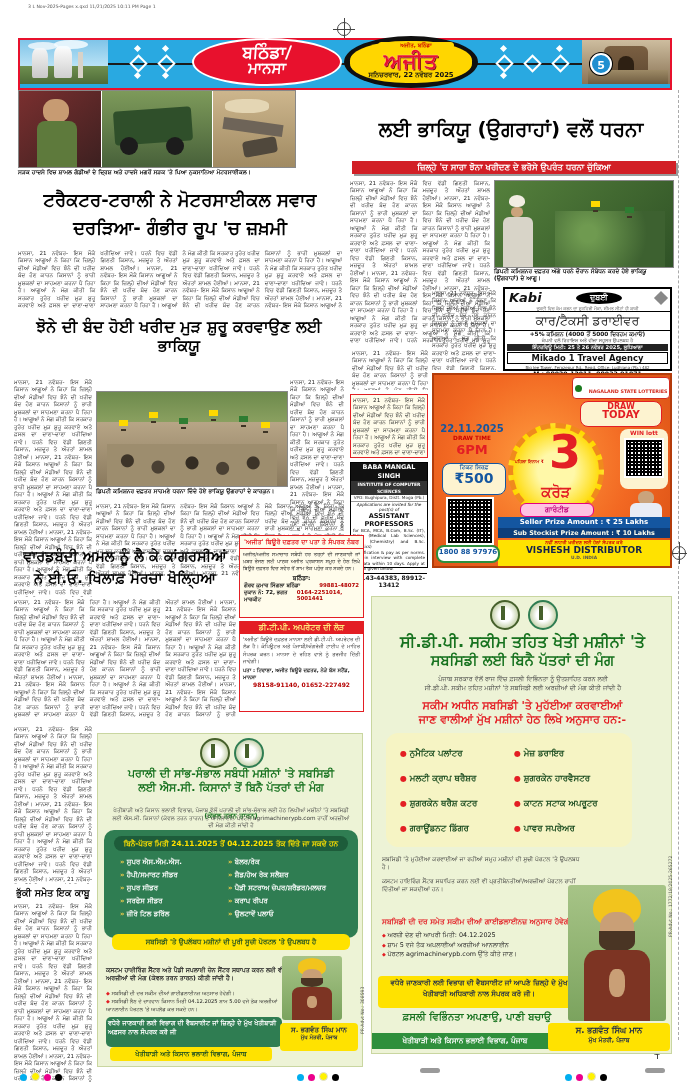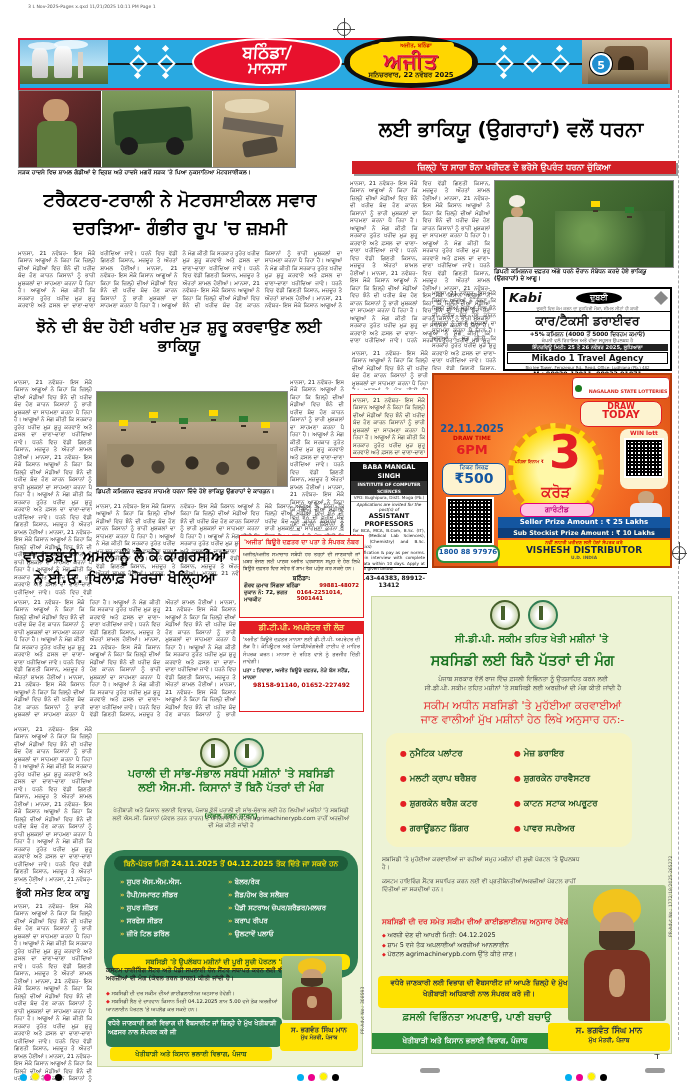--- a/index.html
+++ b/index.html
@@ -61,21 +61,21 @@
                        linear-gradient(#000 25%,transparent 25%,transparent 50%,#000 50%,#000 75%,transparent 75%);
       background-size:7px 7px}
   
   #baba{border:1.5px solid #000;background:#fff;box-sizing:border-box;text-align:center}
   
   .gads{background:#edf3d6;border:1px solid #c9d6a0;box-sizing:border-box}
   .emb{position:absolute;width:26px;height:26px;border-radius:50%;border:2px solid #46602c;
        background:radial-gradient(circle,#fff 35%,#9db36f 100%)}
   .emb:after{content:"";position:absolute;left:9px;top:4px;width:4px;height:14px;background:#46602c}
   .gtitle{font-weight:800;color:#17721f;text-align:center;line-height:1.15}
-  .redline{font-weight:400;color:#e31e24;text-align:center;line-height:1.2}
+  .redline{font-weight:700;color:#e31e24;text-align:center;line-height:1.2}
   .listbox{background:#f6f4c4;border-radius:12px;box-sizing:border-box}
   .cdp-item{font-size:8.6px;font-weight:700;color:#1c4d20;line-height:25px;white-space:nowrap}
   .cdp-item:before{content:"● ";color:#e31e24;font-size:8px}
   .par-item{font-size:6.9px;font-weight:700;color:#fff;line-height:13px;white-space:nowrap}
   .par-item:before{content:"» ";color:#ffd24c;font-weight:800}
   .bull{font-size:6.2px;line-height:1.5;color:#222}
   .bull div:before{content:"◆ ";color:#e31e24;font-size:5px}
   .ybox{background:#ffe200;border-radius:4px;font-weight:700;color:#14234d;text-align:center}
   .gbox{background:#2f7d52;border-radius:5px;color:#fff;font-weight:700;text-align:left}
   .mann{position:absolute;overflow:hidden;background:linear-gradient(#a7c487,#7ba35e);border-radius:3px}
@@ -222,21 +222,21 @@
     <div style="font-size:6px;font-weight:800;border-top:1px solid #000;margin-top:1px">98143-44383, 89912-13412</div>
   </div>
 
   <div class="abs" id="kabi" style="left:503px;top:287px;width:169px;height:84px">
     <div style="display:flex;align-items:center;justify-content:space-between;padding:1px 4px">
       <span style="font-size:13px;font-weight:800;font-style:italic">Kabi</span>
       <span class="kabi-oval">ਦੁਬਈ</span>
       <span style="width:10px;height:10px;background:#888;transform:rotate(45deg);display:inline-block"></span>
     </div>
     <div style="font-size:4.4px;text-align:center;color:#444;border-bottom:1px solid #000">ਦੁਬਈ ਵਿਚ ਕੰਮ ਕਰਨ ਦਾ ਸੁਨਹਿਰੀ ਮੌਕਾ, ਸੀਮਤ ਸੀਟਾਂ ਹੀ ਬਾਕੀ</div>
-    <div style="font-size:12.5px;font-weight:700;text-align:center;border-bottom:1px solid #000;padding:1px 16px">ਕਾਰ/ਟੈਕਸੀ ਡਰਾਈਵਰ</div>
+    <div style="font-size:12.5px;font-weight:400;text-align:center;border-bottom:1px solid #000;padding:1px 16px">ਕਾਰ/ਟੈਕਸੀ ਡਰਾਈਵਰ</div>
     <div style="font-size:5.8px;font-weight:700;text-align:center">+5% ਕਮਿਸ਼ਨ (4000 ਤੋਂ 5000 ਦਿਰਹਮ ਕਮਾਓ)</div>
     <div style="font-size:4.8px;text-align:center;color:#333">ਕੰਪਨੀ ਵਲੋਂ ਰਿਹਾਇਸ਼ ਅਤੇ ਵੀਜ਼ਾ ਸਹੂਲਤ ਉਪਲਬਧ ਹੈ</div>
     <div style="font-size:5.2px;font-weight:700;text-align:center;background:#222;color:#fff;margin:1px 2px">ਇੰਟਰਵਿਊ ਮਿਤੀ: 25 ਤੇ 26 ਨਵੰਬਰ 2025, ਲੁਧਿਆਣਾ</div>
     <div style="font-size:8.4px;font-weight:800;text-align:center;border:1px solid #000;margin:1px 2px">Mikado 1 Travel Agency</div>
     <div style="font-size:4px;text-align:center;color:#444">Big Jee Tower, Ferozepur Rd., Regd. Office: Ludhiana (Pb.) 482</div>
     <div style="font-size:6.2px;font-weight:800;text-align:center">M : 98020-12011, 98033-91871</div>
   </div>
 
   <div class="abs" id="lott" style="left:432px;top:373px;width:240px;height:195px">
     <div class="abs" style="left:138px;top:2px;width:96px;height:20px;background:#fff;border:1px solid #d22b1f;border-radius:4px;text-align:center">
@@ -311,21 +311,21 @@
   <div class="abs hl" style="left:14px;top:887px;width:78px;font-size:9.5px">ਭੁੱਕੀ ਸਮੇਤ ਇਕ ਕਾਬੂ</div>
   <div class="abs greek" style="left:14px;top:903px;width:78px;height:180px">ਮਾਨਸਾ, 21 ਨਵੰਬਰ- ਇਸ ਮੌਕੇ ਕਿਸਾਨ ਆਗੂਆਂ ਨੇ ਕਿਹਾ ਕਿ ਜ਼ਿਲ੍ਹੇ ਦੀਆਂ ਮੰਡੀਆਂ ਵਿਚ ਝੋਨੇ ਦੀ ਖਰੀਦ ਬੰਦ ਹੋਣ ਕਾਰਨ ਕਿਸਾਨਾਂ ਨੂੰ ਭਾਰੀ ਮੁਸ਼ਕਲਾਂ ਦਾ ਸਾਹਮਣਾ ਕਰਨਾ ਪੈ ਰਿਹਾ ਹੈ। ਆਗੂਆਂ ਨੇ ਮੰਗ ਕੀਤੀ ਕਿ ਸਰਕਾਰ ਤੁਰੰਤ ਖਰੀਦ ਮੁੜ ਸ਼ੁਰੂ ਕਰਵਾਏ ਅਤੇ ਫ਼ਸਲ ਦਾ ਦਾਣਾ-ਦਾਣਾ ਖਰੀਦਿਆ ਜਾਵੇ। ਧਰਨੇ ਵਿਚ ਵੱਡੀ ਗਿਣਤੀ ਕਿਸਾਨ, ਮਜ਼ਦੂਰ ਤੇ ਔਰਤਾਂ ਸ਼ਾਮਲ ਹੋਈਆਂ। ਮਾਨਸਾ, 21 ਨਵੰਬਰ- ਇਸ ਮੌਕੇ ਕਿਸਾਨ ਆਗੂਆਂ ਨੇ ਕਿਹਾ ਕਿ ਜ਼ਿਲ੍ਹੇ ਦੀਆਂ ਮੰਡੀਆਂ ਵਿਚ ਝੋਨੇ ਦੀ ਖਰੀਦ ਬੰਦ ਹੋਣ ਕਾਰਨ ਕਿਸਾਨਾਂ ਨੂੰ ਭਾਰੀ ਮੁਸ਼ਕਲਾਂ ਦਾ ਸਾਹਮਣਾ ਕਰਨਾ ਪੈ ਰਿਹਾ ਹੈ। ਆਗੂਆਂ ਨੇ ਮੰਗ ਕੀਤੀ ਕਿ ਸਰਕਾਰ ਤੁਰੰਤ ਖਰੀਦ ਮੁੜ ਸ਼ੁਰੂ ਕਰਵਾਏ ਅਤੇ ਫ਼ਸਲ ਦਾ ਦਾਣਾ-ਦਾਣਾ ਖਰੀਦਿਆ ਜਾਵੇ। ਧਰਨੇ ਵਿਚ ਵੱਡੀ ਗਿਣਤੀ ਕਿਸਾਨ, ਮਜ਼ਦੂਰ ਤੇ ਔਰਤਾਂ ਸ਼ਾਮਲ ਹੋਈਆਂ। ਮਾਨਸਾ, 21 ਨਵੰਬਰ- ਇਸ ਮੌਕੇ ਕਿਸਾਨ ਆਗੂਆਂ ਨੇ ਕਿਹਾ ਕਿ ਜ਼ਿਲ੍ਹੇ ਦੀਆਂ ਮੰਡੀਆਂ ਵਿਚ ਝੋਨੇ ਦੀ ਖਰੀਦ ਬੰਦ ਹੋਣ ਕਾਰਨ ਕਿਸਾਨਾਂ ਨੂੰ ਭਾਰੀ ਮੁਸ਼ਕਲਾਂ ਦਾ ਸਾਹਮਣਾ ਕਰਨਾ ਪੈ ਰਿਹਾ ਹੈ। ਆਗੂਆਂ ਨੇ ਮੰਗ ਕੀਤੀ ਕਿ ਸਰਕਾਰ ਤੁਰੰਤ ਖਰੀਦ ਮੁੜ ਸ਼ੁਰੂ ਕਰਵਾਏ ਅਤੇ ਫ਼ਸਲ ਦਾ ਦਾਣਾ-ਦਾਣਾ ਖਰੀਦਿਆ ਜਾਵੇ। ਧਰਨੇ ਵਿਚ ਵੱਡੀ ਗਿਣਤੀ ਕਿਸਾਨ, ਮਜ਼ਦੂਰ ਤੇ ਔਰਤਾਂ ਸ਼ਾਮਲ ਹੋਈਆਂ।</div>
 
   <div class="abs gads" style="left:97px;top:733px;width:266px;height:334px">
     <div class="emb" style="left:102px;top:4px"></div>
     <div class="emb" style="left:136px;top:4px;border-color:#2f7d52"></div>
     <div class="abs gtitle" style="left:6px;top:34px;width:254px;font-size:11px">ਪਰਾਲੀ ਦੀ ਸਾਂਭ-ਸੰਭਾਲ ਸਬੰਧੀ ਮਸ਼ੀਨਾਂ 'ਤੇ ਸਬਸਿਡੀ</div>
     <div class="abs gtitle" style="left:6px;top:48px;width:254px;font-size:11px">ਲਈ ਐਸ.ਸੀ. ਕਿਸਾਨਾਂ ਤੋਂ ਬਿਨੈ ਪੱਤਰਾਂ ਦੀ ਮੰਗ</div>
     <div class="abs gtitle" style="left:6px;top:78px;width:254px;font-size:7px">(ਕੇਵਲ ਤਰਨ ਤਾਰਨ)</div>
     <div class="abs" style="left:13px;top:73px;width:240px;font-size:5.7px;text-align:center;color:#3a3a3a;line-height:1.35">ਖੇਤੀਬਾੜੀ ਅਤੇ ਕਿਸਾਨ ਭਲਾਈ ਵਿਭਾਗ, ਪੰਜਾਬ ਵੱਲੋਂ ਪਰਾਲੀ ਦੀ ਸਾਂਭ-ਸੰਭਾਲ ਲਈ ਹੇਠ ਲਿਖੀਆਂ ਮਸ਼ੀਨਾਂ 'ਤੇ ਸਬਸਿਡੀ ਲਈ ਐਸ.ਸੀ. ਕਿਸਾਨਾਂ (ਕੇਵਲ ਤਰਨ ਤਾਰਨ) ਤੋਂ ਆਨਲਾਈਨ ਪੋਰਟਲ agrimachinerypb.com ਰਾਹੀਂ ਅਰਜ਼ੀਆਂ ਦੀ ਮੰਗ ਕੀਤੀ ਜਾਂਦੀ ਹੈ</div>
-    <div class="abs" style="left:6px;top:116px;width:254px;height:128px;background:#2f7d52;border-radius:20px">
+    <div class="abs" style="left:6px;top:96px;width:254px;height:108px;background:#2f7d52;border-radius:10px">
       <div class="abs" style="left:10px;top:6px;width:234px;height:15px;background:#1d5c3a;border-radius:8px;color:#ffe200;font-size:7.3px;font-weight:800;text-align:center;line-height:15px">ਬਿਨੈ-ਪੱਤਰ ਮਿਤੀ 24.11.2025 ਤੋਂ 04.12.2025 ਤੱਕ ਦਿੱਤੇ ਜਾ ਸਕਦੇ ਹਨ</div>
       <div class="abs" style="left:16px;top:26px;width:104px">
           <div class="par-item">ਸੁਪਰ ਐਸ.ਐਮ.ਐਸ.</div>
           <div class="par-item">ਹੈਪੀ/ਸਮਾਰਟ ਸੀਡਰ</div>
           <div class="par-item">ਸੁਪਰ ਸੀਡਰ</div>
           <div class="par-item">ਸਰਫੇਸ ਸੀਡਰ</div>
           <div class="par-item">ਜ਼ੀਰੋ ਟਿਲ ਡਰਿੱਲ</div>
         </div>
       <div class="abs" style="left:124px;top:26px;width:128px">
           <div class="par-item">ਬੇਲਰ/ਰੇਕ</div>
@@ -353,21 +353,21 @@
     <div class="abs ybox" style="left:182px;top:289px;width:78px;height:28px">
       <div style="font-size:7px;padding-top:3px">ਸ. ਭਗਵੰਤ ਸਿੰਘ ਮਾਨ</div>
       <div style="font-size:5.4px;font-weight:700">ਮੁੱਖ ਮੰਤਰੀ, ਪੰਜਾਬ</div>
     </div>
     <div class="abs vtxt" style="left:262px;top:300px">PR-Advt No.: 308593</div>
   </div>
 
   <div class="abs gads" style="left:371px;top:596px;width:301px;height:458px">
     <div class="emb" style="left:118px;top:3px"></div>
     <div class="emb" style="left:156px;top:3px;border-color:#2f7d52"></div>
-    <div class="abs gtitle" style="left:17px;top:36px;width:285px;font-size:10px">ਸੀ.ਡੀ.ਪੀ. ਸਕੀਮ ਤਹਿਤ ਖੇਤੀ ਮਸ਼ੀਨਾਂ 'ਤੇ</div>
+    <div class="abs gtitle" style="left:8px;top:36px;width:285px;font-size:16px">ਸੀ.ਡੀ.ਪੀ. ਸਕੀਮ ਤਹਿਤ ਖੇਤੀ ਮਸ਼ੀਨਾਂ 'ਤੇ</div>
     <div class="abs gtitle" style="left:8px;top:55px;width:285px;font-size:14.5px">ਸਬਸਿਡੀ ਲਈ ਬਿਨੈ ਪੱਤਰਾਂ ਦੀ ਮੰਗ</div>
     <div class="abs" style="left:20px;top:78px;width:262px;font-size:6.4px;text-align:center;color:#3a3a3a">ਪੰਜਾਬ ਸਰਕਾਰ ਵੱਲੋਂ ਰਾਜ ਵਿੱਚ ਫ਼ਸਲੀ ਵਿਭਿੰਨਤਾ ਨੂੰ ਉਤਸ਼ਾਹਿਤ ਕਰਨ ਲਈ</div>
     <div class="abs" style="left:12px;top:87px;width:278px;font-size:6.4px;text-align:center;color:#3a3a3a">ਸੀ.ਡੀ.ਪੀ. ਸਕੀਮ ਤਹਿਤ ਮਸ਼ੀਨਾਂ 'ਤੇ ਸਬਸਿਡੀ ਲਈ ਅਰਜ਼ੀਆਂ ਦੀ ਮੰਗ ਕੀਤੀ ਜਾਂਦੀ ਹੈ</div>
     <div class="abs redline" style="left:8px;top:102px;width:285px;font-size:11px">ਸਕੀਮ ਅਧੀਨ ਸਬਸਿਡੀ 'ਤੇ ਮੁਹੱਈਆ ਕਰਵਾਈਆਂ</div>
     <div class="abs redline" style="left:8px;top:116px;width:285px;font-size:11px">ਜਾਣ ਵਾਲੀਆਂ ਮੁੱਖ ਮਸ਼ੀਨਾਂ ਹੇਠ ਲਿਖੇ ਅਨੁਸਾਰ ਹਨ:-</div>
     <div class="abs listbox" style="left:14px;top:136px;width:246px;height:114px;padding:6px 0 0 14px">
       <div class="abs" style="left:14px;top:8px;width:108px">
           <div class="cdp-item">ਨੁਮੈਟਿਕ ਪਲਾਂਟਰ</div>
           <div class="cdp-item">ਮਲਟੀ ਕ੍ਰਾਪ ਥਰੈਸ਼ਰ</div>
           <div class="cdp-item">ਸ਼ੁਗਰਕੇਨ ਥਰੈਸ਼ ਕਟਰ</div>

